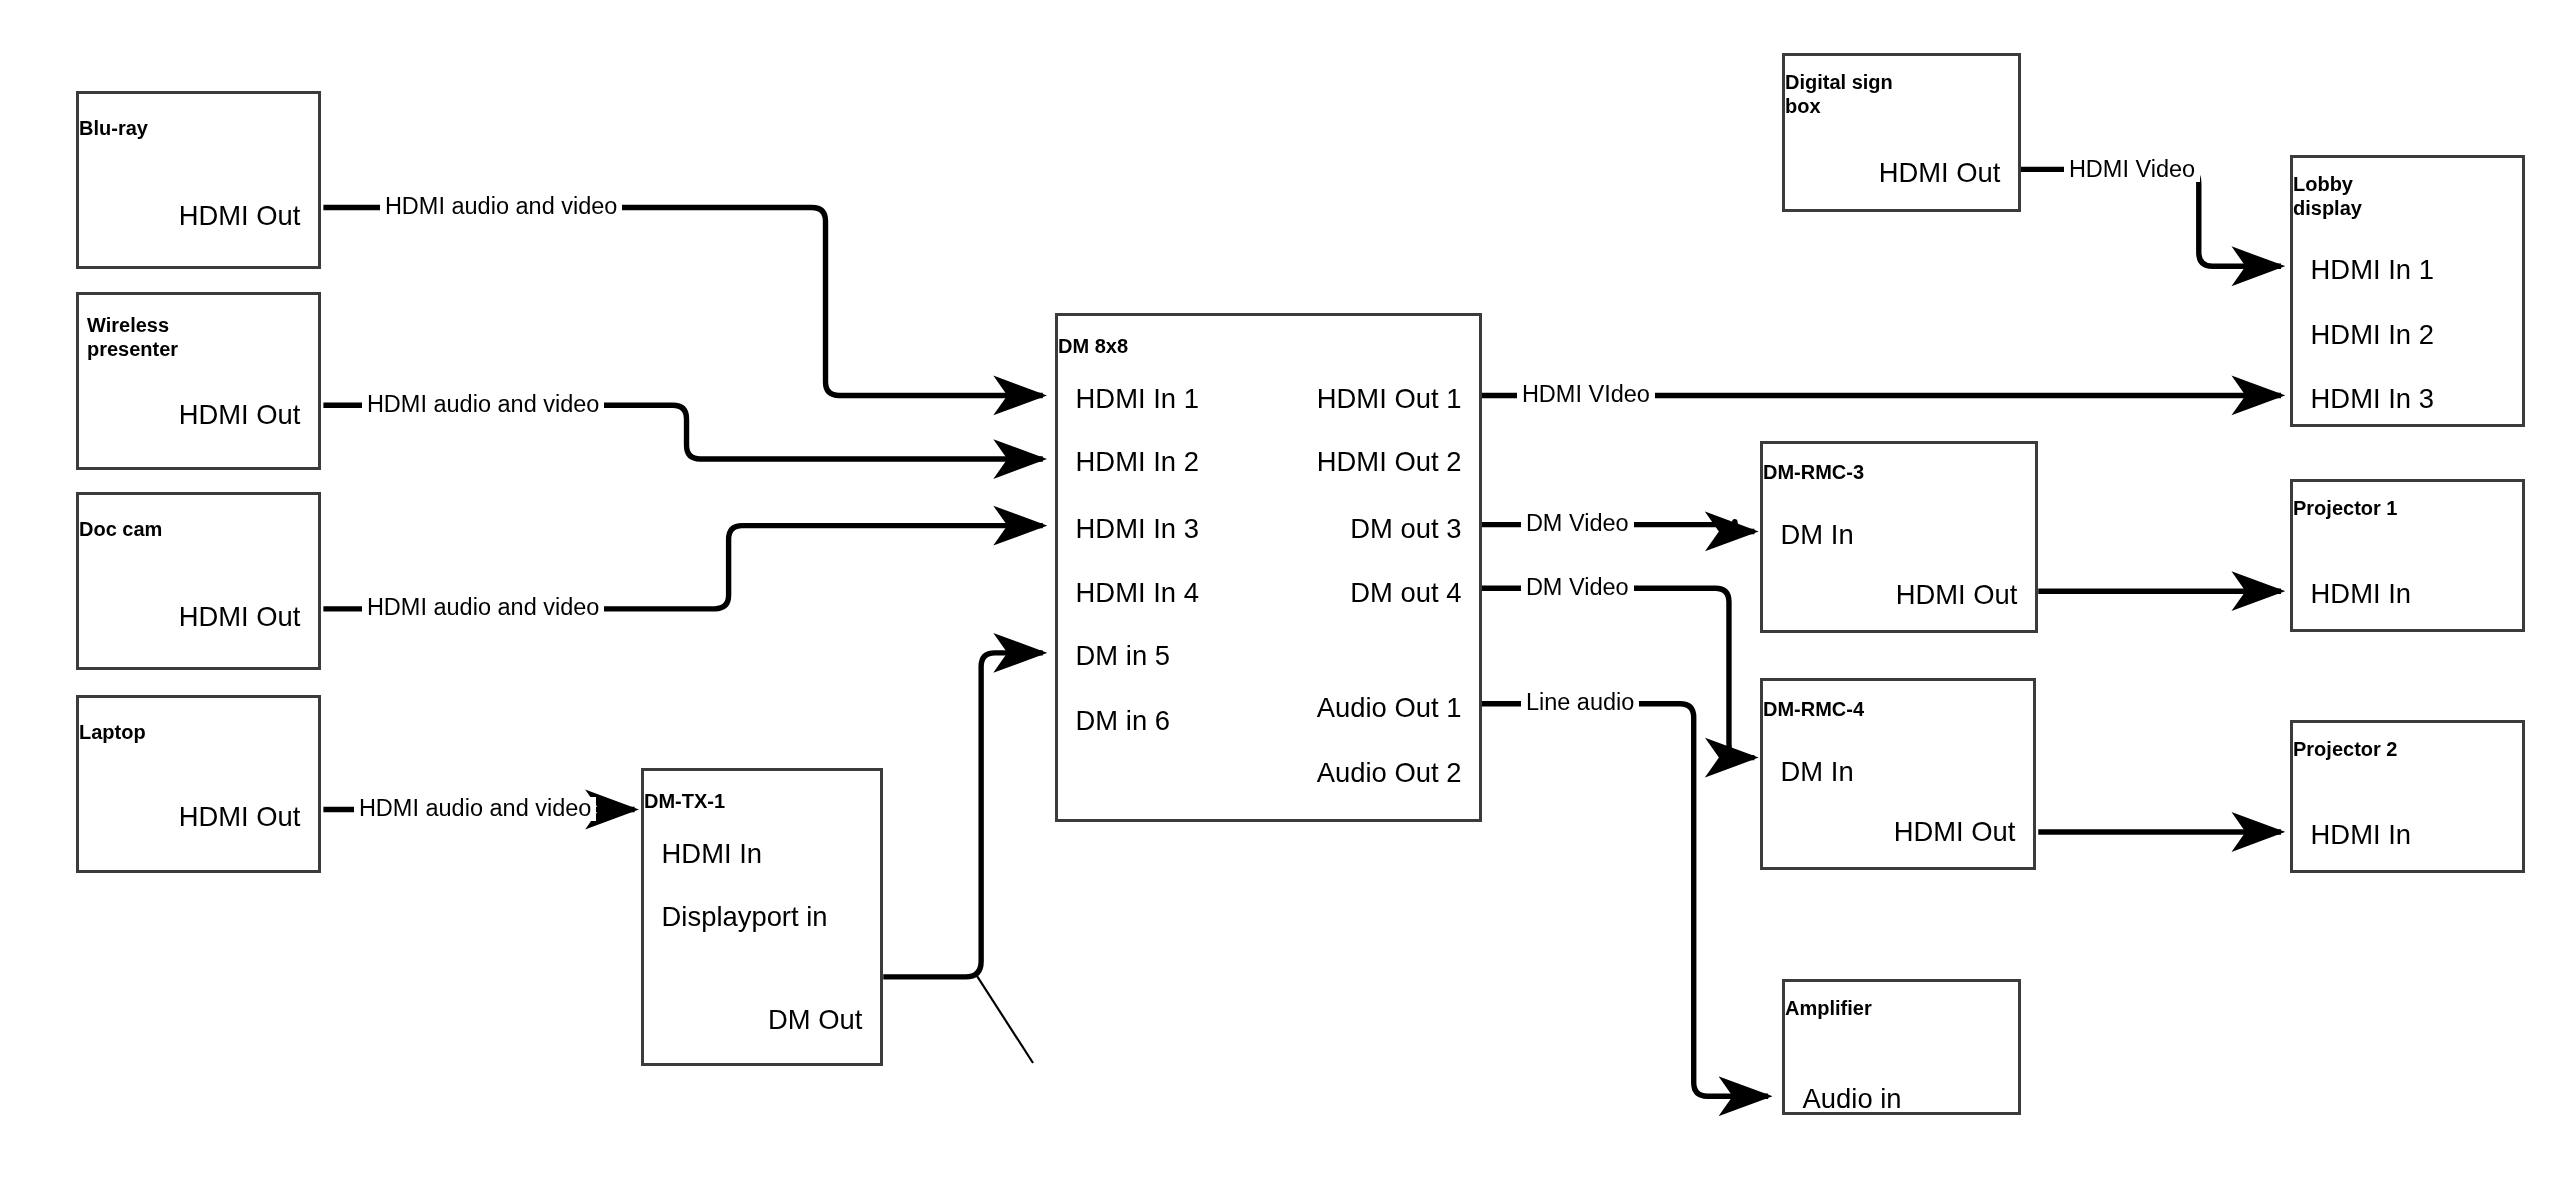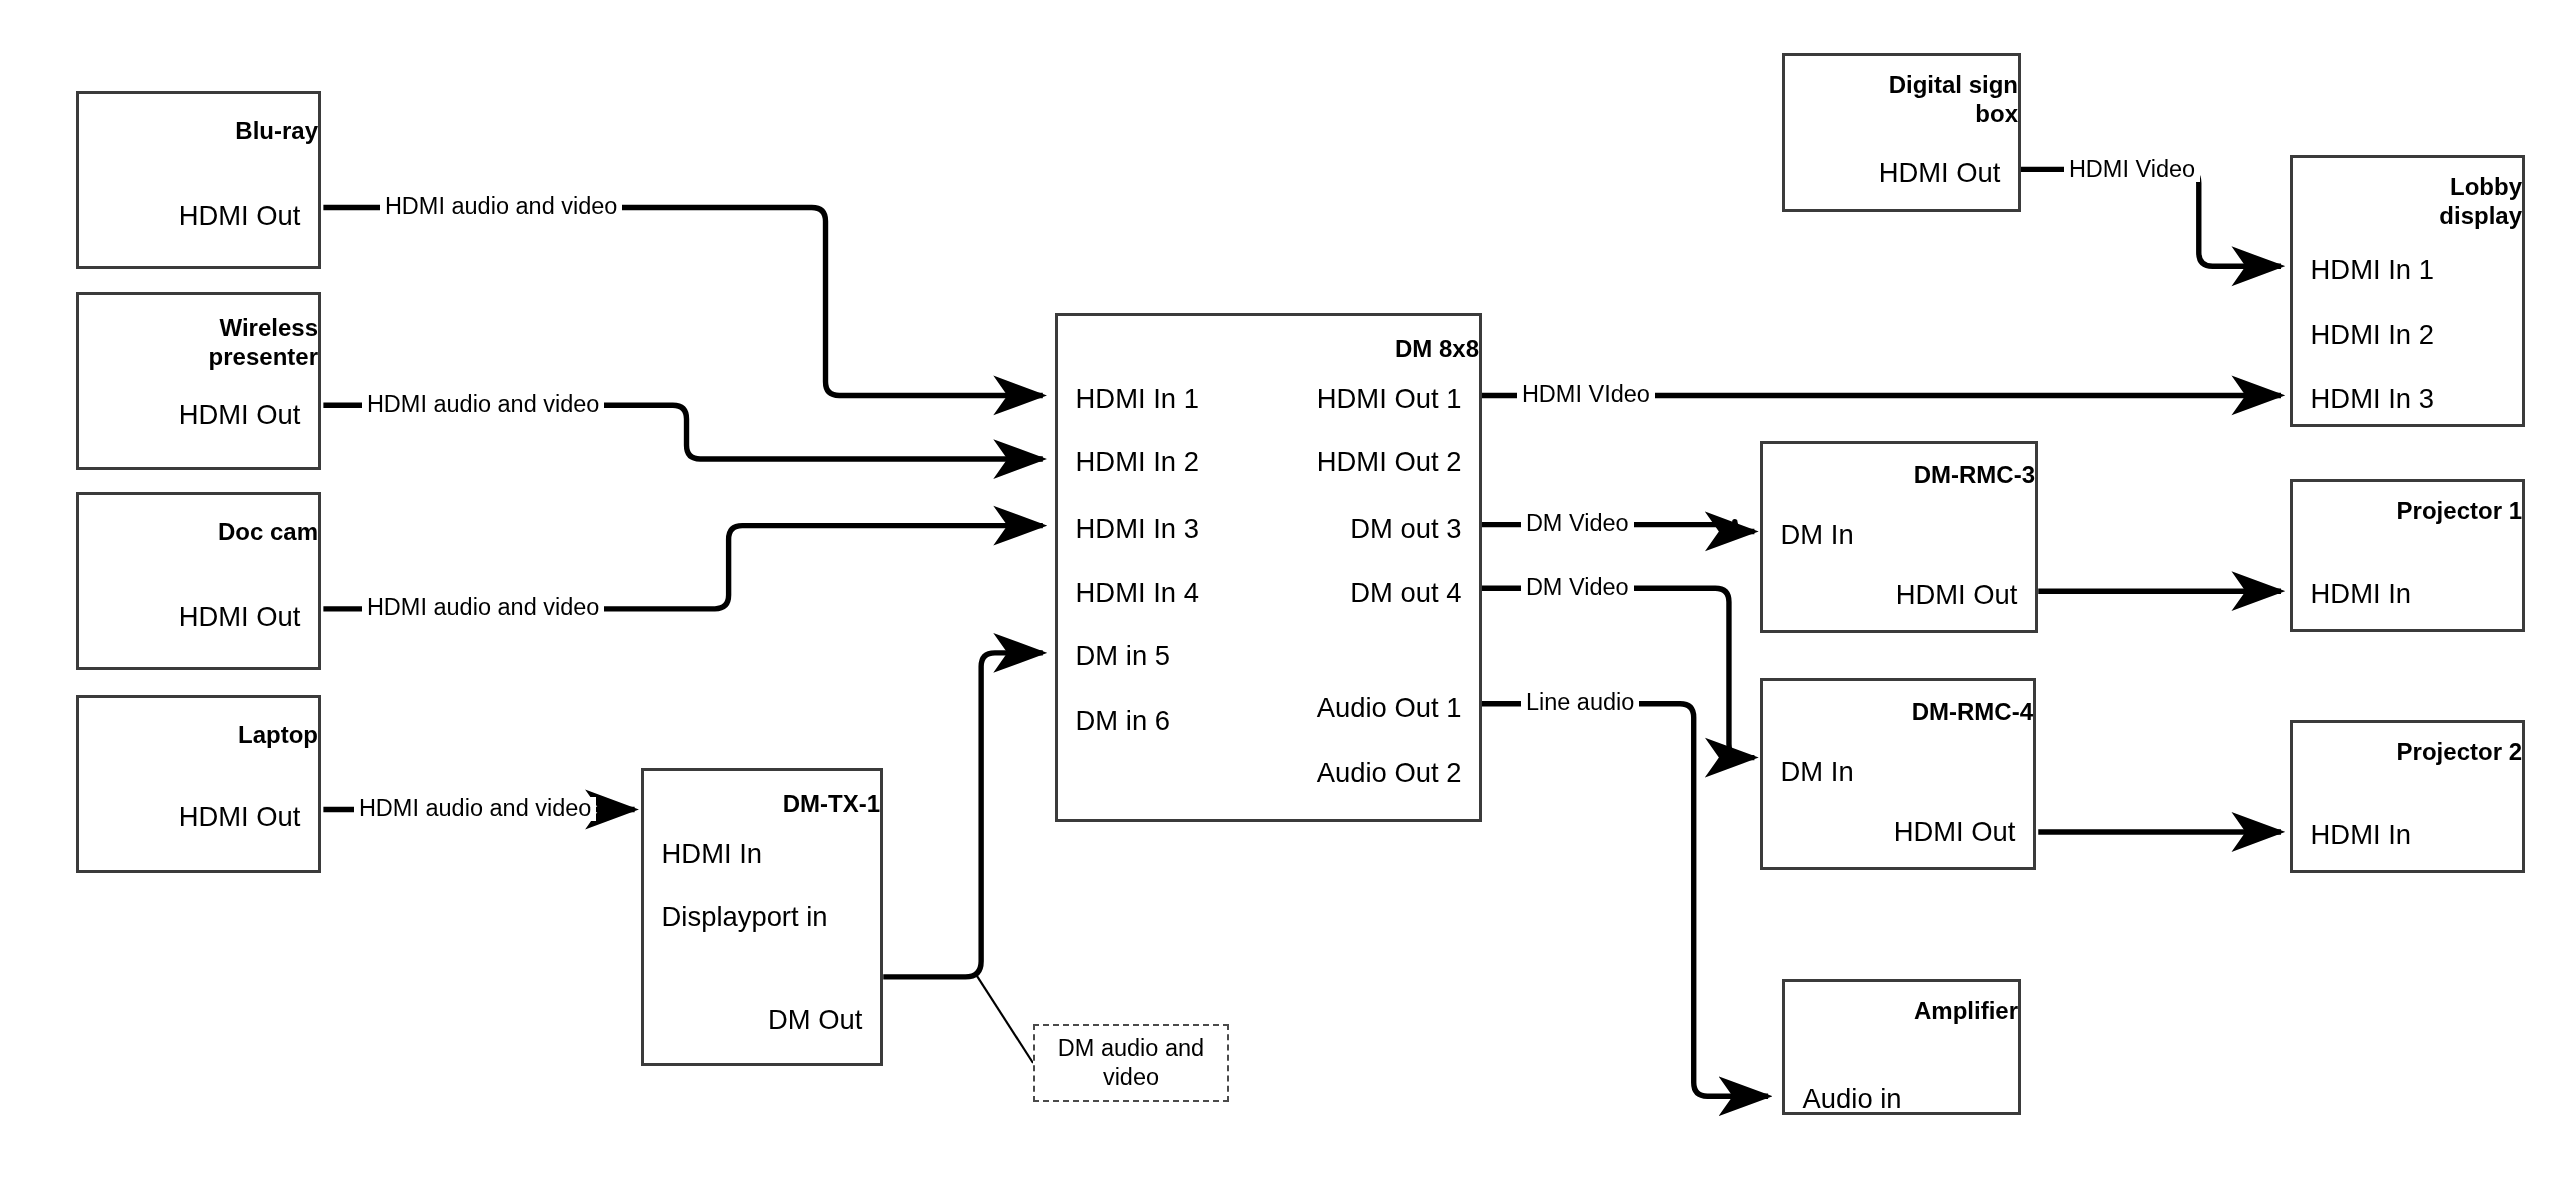--- a/index.html
+++ b/index.html
@@ -27,22 +27,22 @@
   }
   .node {
     position: absolute;
     box-sizing: border-box;
     border: 3.9px solid #3b3b3b;
     background: #ffffff;
     z-index: 3;
   }
   .node .title {
     font-weight: bold;
-    font-size: 24px;
-    text-align: right;
+    font-size: 20px;
+    text-align: left;
     line-height: 1.22;
     white-space: pre-line;
   }
   .port {
     position: absolute;
     font-size: 27.4px;
     line-height: 1;
     white-space: nowrap;
   }
   .port.l { left: 17.6px; }
@@ -190,22 +190,20 @@
   <div class="node" style="left:2290px; top:720px; width:235px; height:153px;">
     <div class="title" style="margin-top:13.7px;">Projector 2</div>
     <div class="port l" style="top:98px;">HDMI In</div>
   </div>
 
   <div class="node" style="left:1782px; top:979px; width:239px; height:136px;">
     <div class="title" style="margin-top:13.7px;">Amplifier</div>
     <div class="port l" style="top:103px;">Audio in</div>
   </div>
 
-  <div class="annot" style="left:1033px; top:1024px; width:196px; height:78px;">DM audio and
-video</div>
 
   <div class="elabel" style="left:380px;  top:195px;">HDMI audio and video</div>
   <div class="elabel" style="left:362px;  top:393px;">HDMI audio and video</div>
   <div class="elabel" style="left:362px;  top:596px;">HDMI audio and video</div>
   <div class="elabel" style="left:354px;  top:797px;">HDMI audio and video</div>
   <div class="elabel" style="left:1517px; top:383px;">HDMI VIdeo</div>
   <div class="elabel" style="left:1521px; top:512px;">DM Video</div>
   <div class="elabel" style="left:1521px; top:576px;">DM Video</div>
   <div class="elabel" style="left:1521px; top:691px;">Line audio</div>
   <div class="elabel" style="left:2064px; top:158px;">HDMI Video</div>

